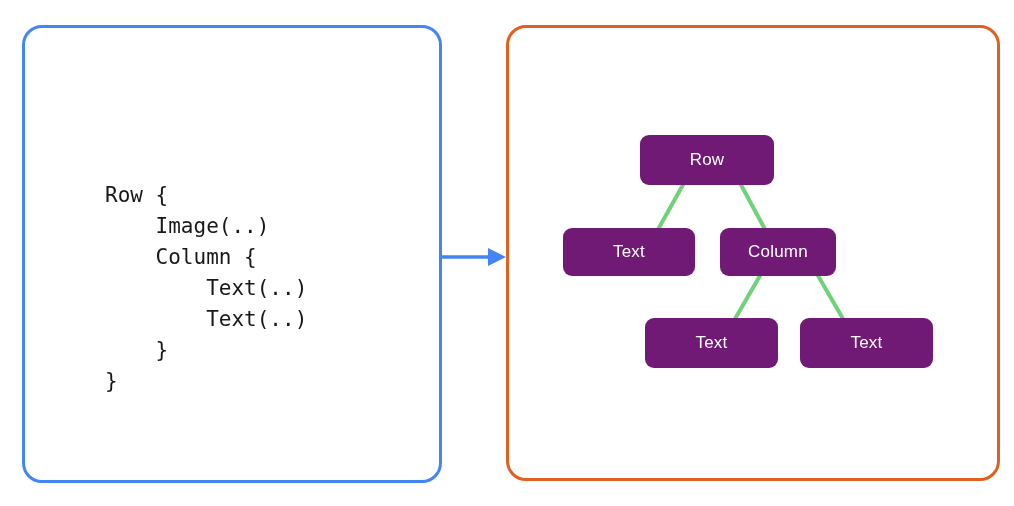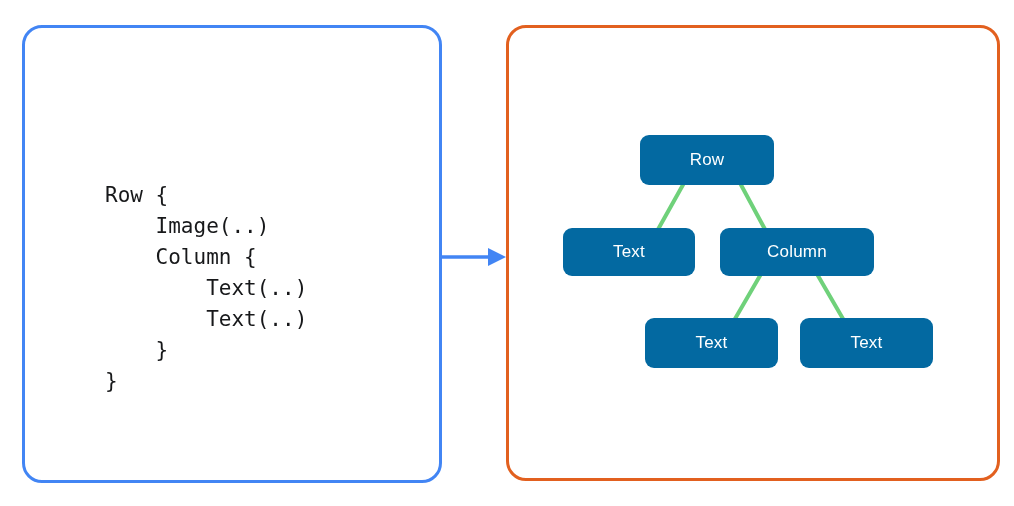--- a/index.html
+++ b/index.html
@@ -77,34 +77,34 @@
   #tree-edges {
     position: absolute;
     left: 0;
     top: 0;
     width: 494px;
     height: 456px;
   }
   .node {
     position: absolute;
     box-sizing: border-box;
-    background: #0369a1;
+    background: #701a75;
     border-radius: 9px;
     color: #ffffff;
     font-family: "Liberation Sans", sans-serif;
     font-size: 17px;
     font-weight: 400;
     display: flex;
     align-items: center;
     justify-content: center;
     letter-spacing: 0.2px;
   }
   #node-row     { left: 134px; top: 110px; width: 134px; height: 50px; }
   #node-image   { left:  57px; top: 203px; width: 132px; height: 48px; }
-  #node-column  { left: 214px; top: 203px; width: 154px; height: 48px; }
+  #node-column  { left: 214px; top: 203px; width: 116px; height: 48px; }
   #node-text-1  { left: 139px; top: 293px; width: 133px; height: 50px; }
   #node-text-2  { left: 294px; top: 293px; width: 133px; height: 50px; }
 </style>
 </head>
 <body>
 
 <div id="canvas">
 
   <div id="code-panel" class="panel">
     <pre id="code-block">Row {

